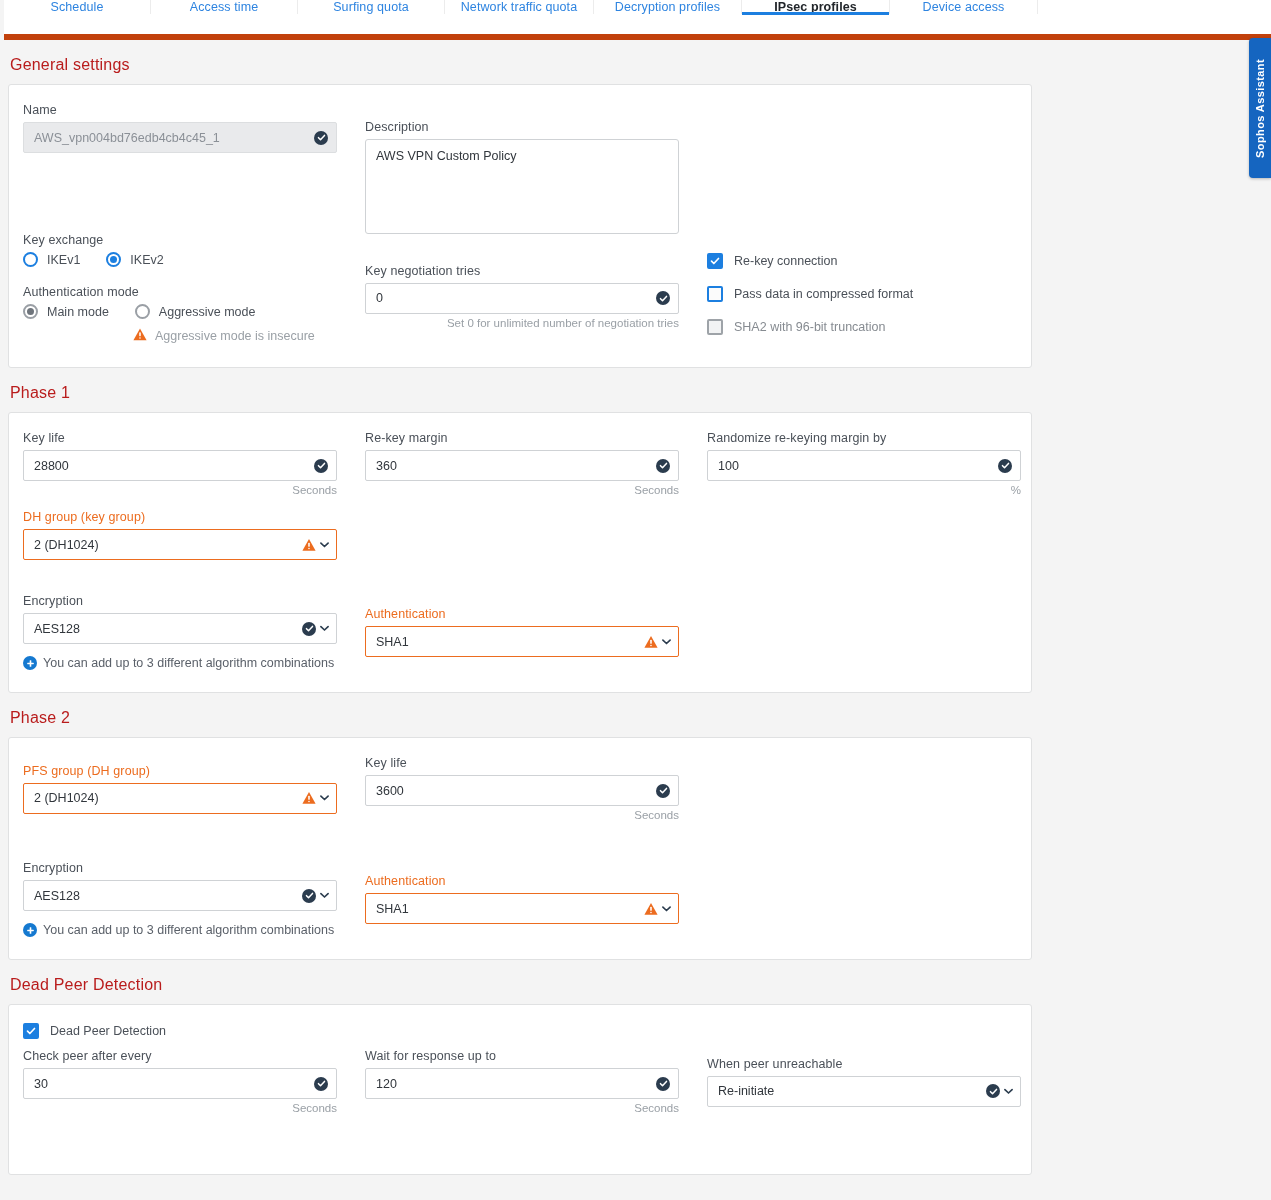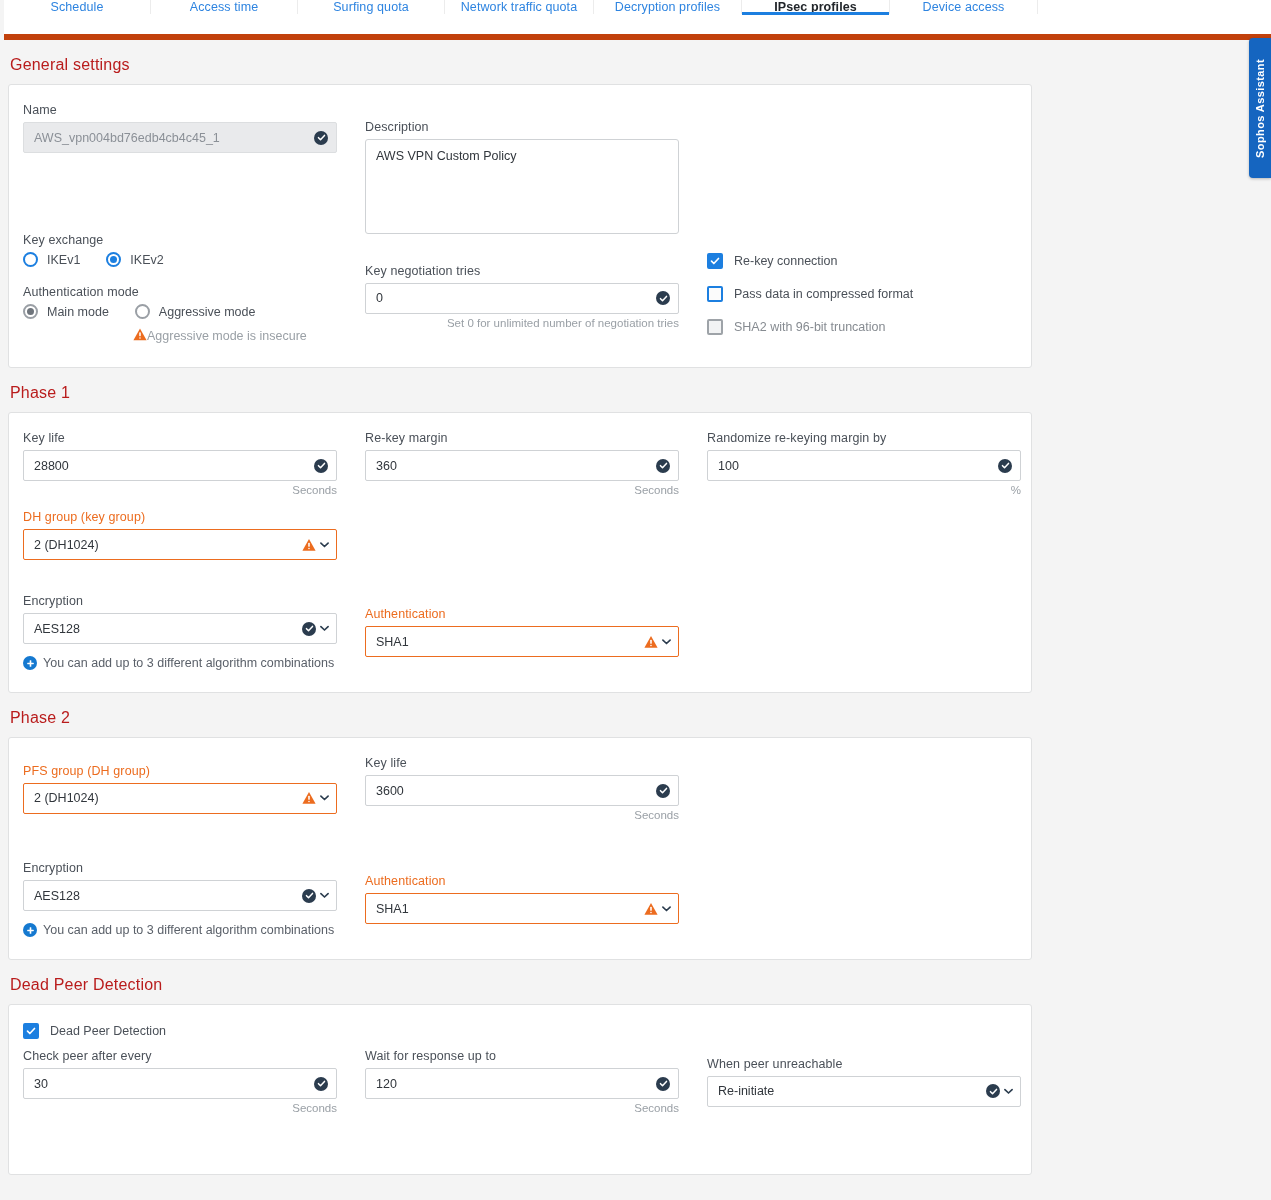--- a/index.html
+++ b/index.html
@@ -237,20 +237,21 @@
 
   .warnline {
     display: flex;
     align-items: center;
     margin-top: 8px;
     margin-left: 110px;
   }
   .warnline .txt {
     font-size: 12.5px;
     color: #9aa0a6;
+    margin-left: 8px;
   }
 
   .addlink {
     display: flex;
     align-items: center;
     margin-top: 12px;
     cursor: pointer;
   }
   .addlink .txt {
     font-size: 12.5px;

